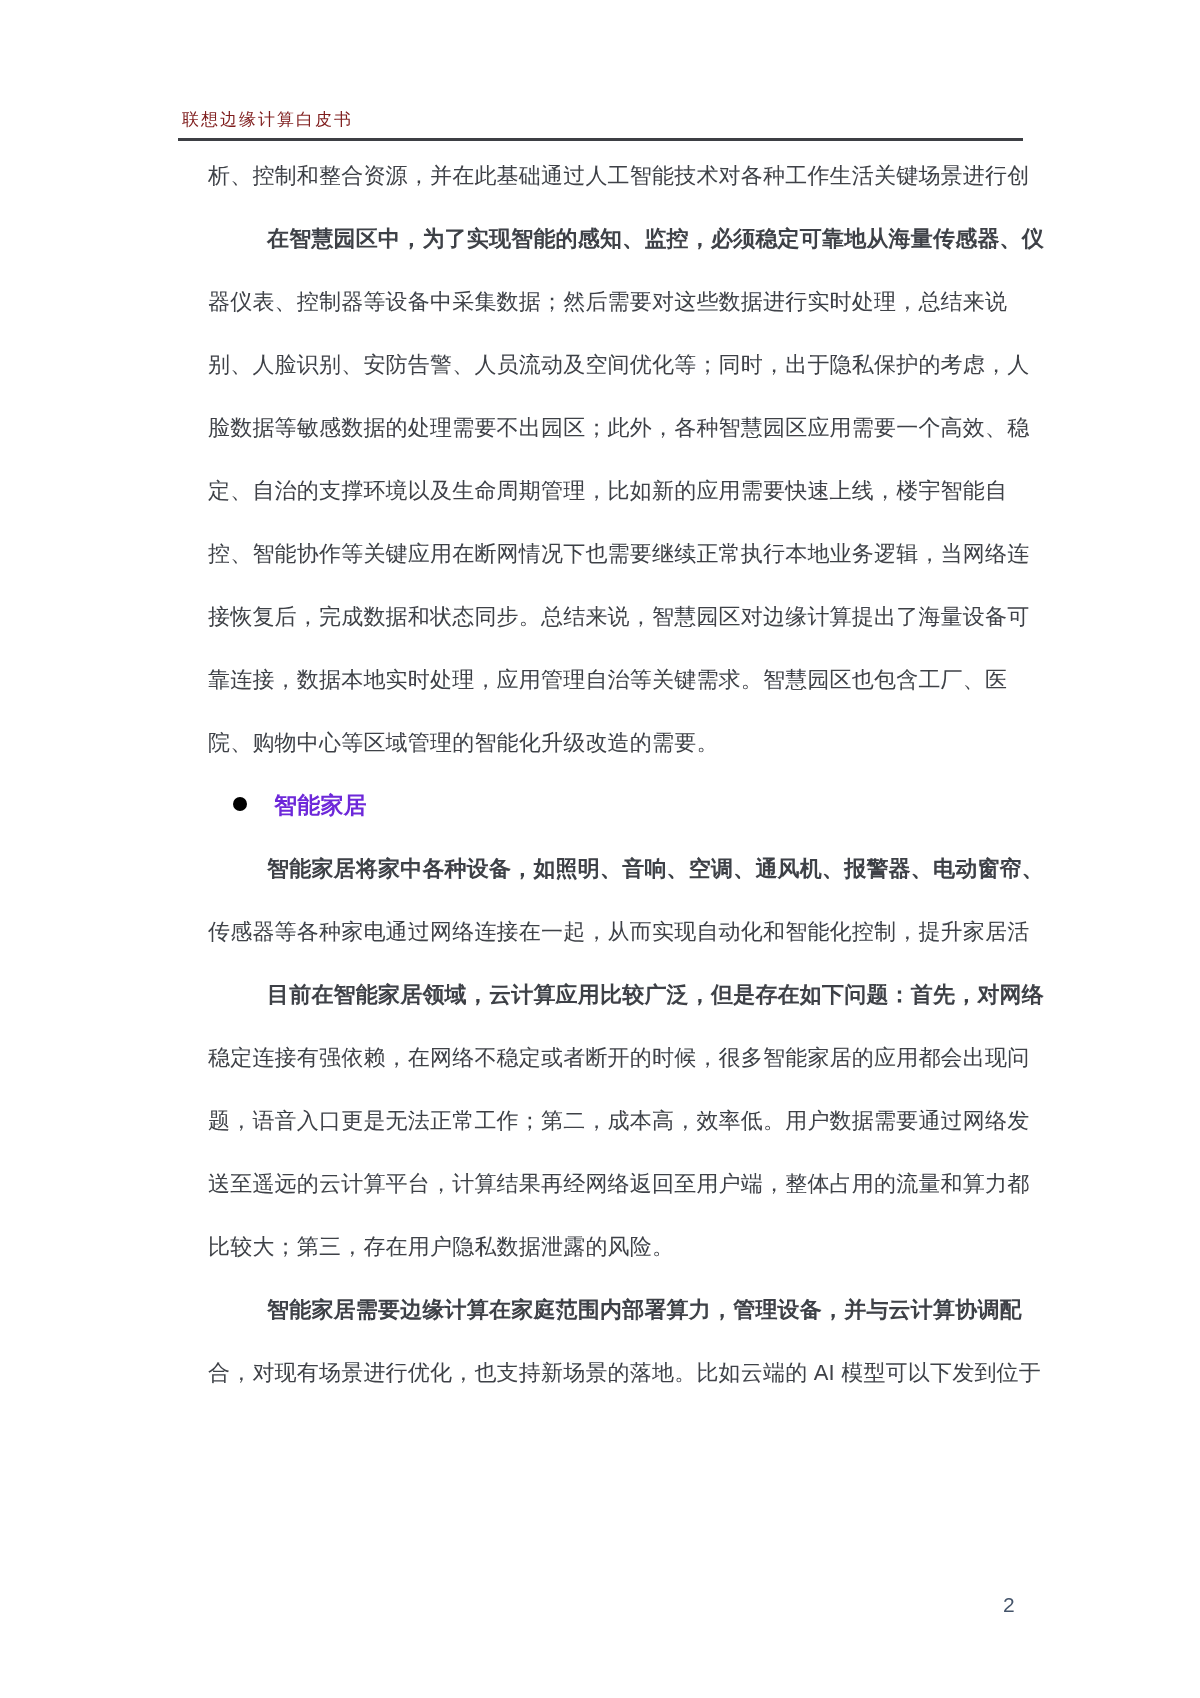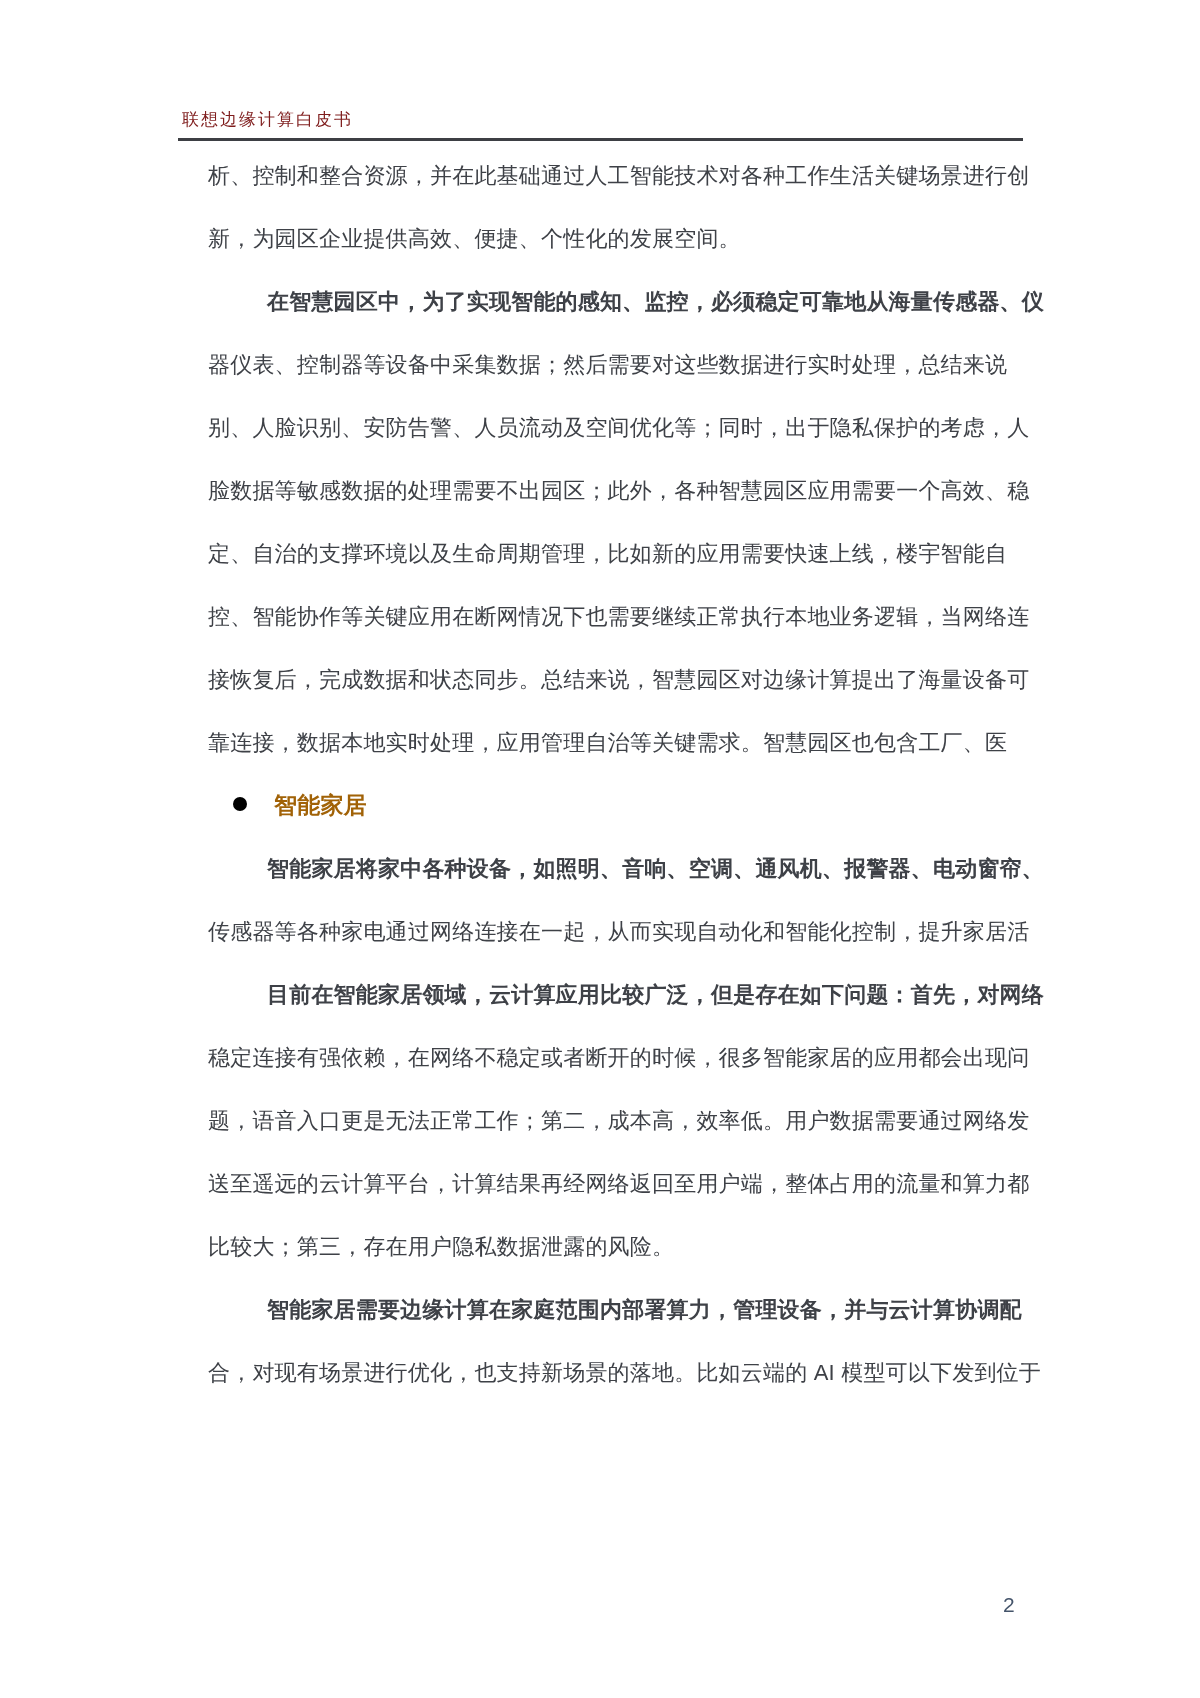--- a/index.html
+++ b/index.html
@@ -51,21 +51,21 @@
     white-space: nowrap;
     letter-spacing: 0.2px;
   }
   .line.indent {
     text-indent: 59px;
     font-weight: bold;
   }
   .bullet-line {
     font-weight: bold;
     font-size: 23px;
-    color: #a16207;
+    color: #6d28d9;
   }
   .bullet-dot {
     display: inline-block;
     width: 14px;
     height: 14px;
     border-radius: 50%;
     background: #000000;
     margin-left: 25px;
     margin-right: 27px;
     vertical-align: 2px;
@@ -84,29 +84,29 @@
 <body>
 
 <div class="page">
 
   <div class="header-title">联想边缘计算白皮书</div>
 
   <div class="header-rule"></div>
 
   <main class="doc-body" id="doc-body">
       <div class="line">析、控制和整合资源，并在此基础通过人工智能技术对各种工作生活关键场景进行创</div>
-      <div class="line">新，为园区企业提供高效、便捷、个性化的发展空间。</div>
       <div class="line indent">在智慧园区中，为了实现智能的感知、监控，必须稳定可靠地从海量传感器、仪</div>
       <div class="line">器仪表、控制器等设备中采集数据；然后需要对这些数据进行实时处理，总结来说</div>
       <div class="line">别、人脸识别、安防告警、人员流动及空间优化等；同时，出于隐私保护的考虑，人</div>
       <div class="line">脸数据等敏感数据的处理需要不出园区；此外，各种智慧园区应用需要一个高效、稳</div>
       <div class="line">定、自治的支撑环境以及生命周期管理，比如新的应用需要快速上线，楼宇智能自</div>
       <div class="line">控、智能协作等关键应用在断网情况下也需要继续正常执行本地业务逻辑，当网络连</div>
       <div class="line">接恢复后，完成数据和状态同步。总结来说，智慧园区对边缘计算提出了海量设备可</div>
       <div class="line">靠连接，数据本地实时处理，应用管理自治等关键需求。智慧园区也包含工厂、医</div>
+      <div class="line">院、购物中心等区域管理的智能化升级改造的需要。</div>
       <div class="line bullet-line"><span class="bullet-dot"></span><span>智能家居</span></div>
       <div class="line indent">智能家居将家中各种设备，如照明、音响、空调、通风机、报警器、电动窗帘、</div>
       <div class="line">传感器等各种家电通过网络连接在一起，从而实现自动化和智能化控制，提升家居活</div>
       <div class="line indent">目前在智能家居领域，云计算应用比较广泛，但是存在如下问题：首先，对网络</div>
       <div class="line">稳定连接有强依赖，在网络不稳定或者断开的时候，很多智能家居的应用都会出现问</div>
       <div class="line">题，语音入口更是无法正常工作；第二，成本高，效率低。用户数据需要通过网络发</div>
       <div class="line">送至遥远的云计算平台，计算结果再经网络返回至用户端，整体占用的流量和算力都</div>
       <div class="line">比较大；第三，存在用户隐私数据泄露的风险。</div>
       <div class="line indent">智能家居需要边缘计算在家庭范围内部署算力，管理设备，并与云计算协调配</div>
       <div class="line">合，对现有场景进行优化，也支持新场景的落地。比如云端的 AI 模型可以下发到位于</div>

